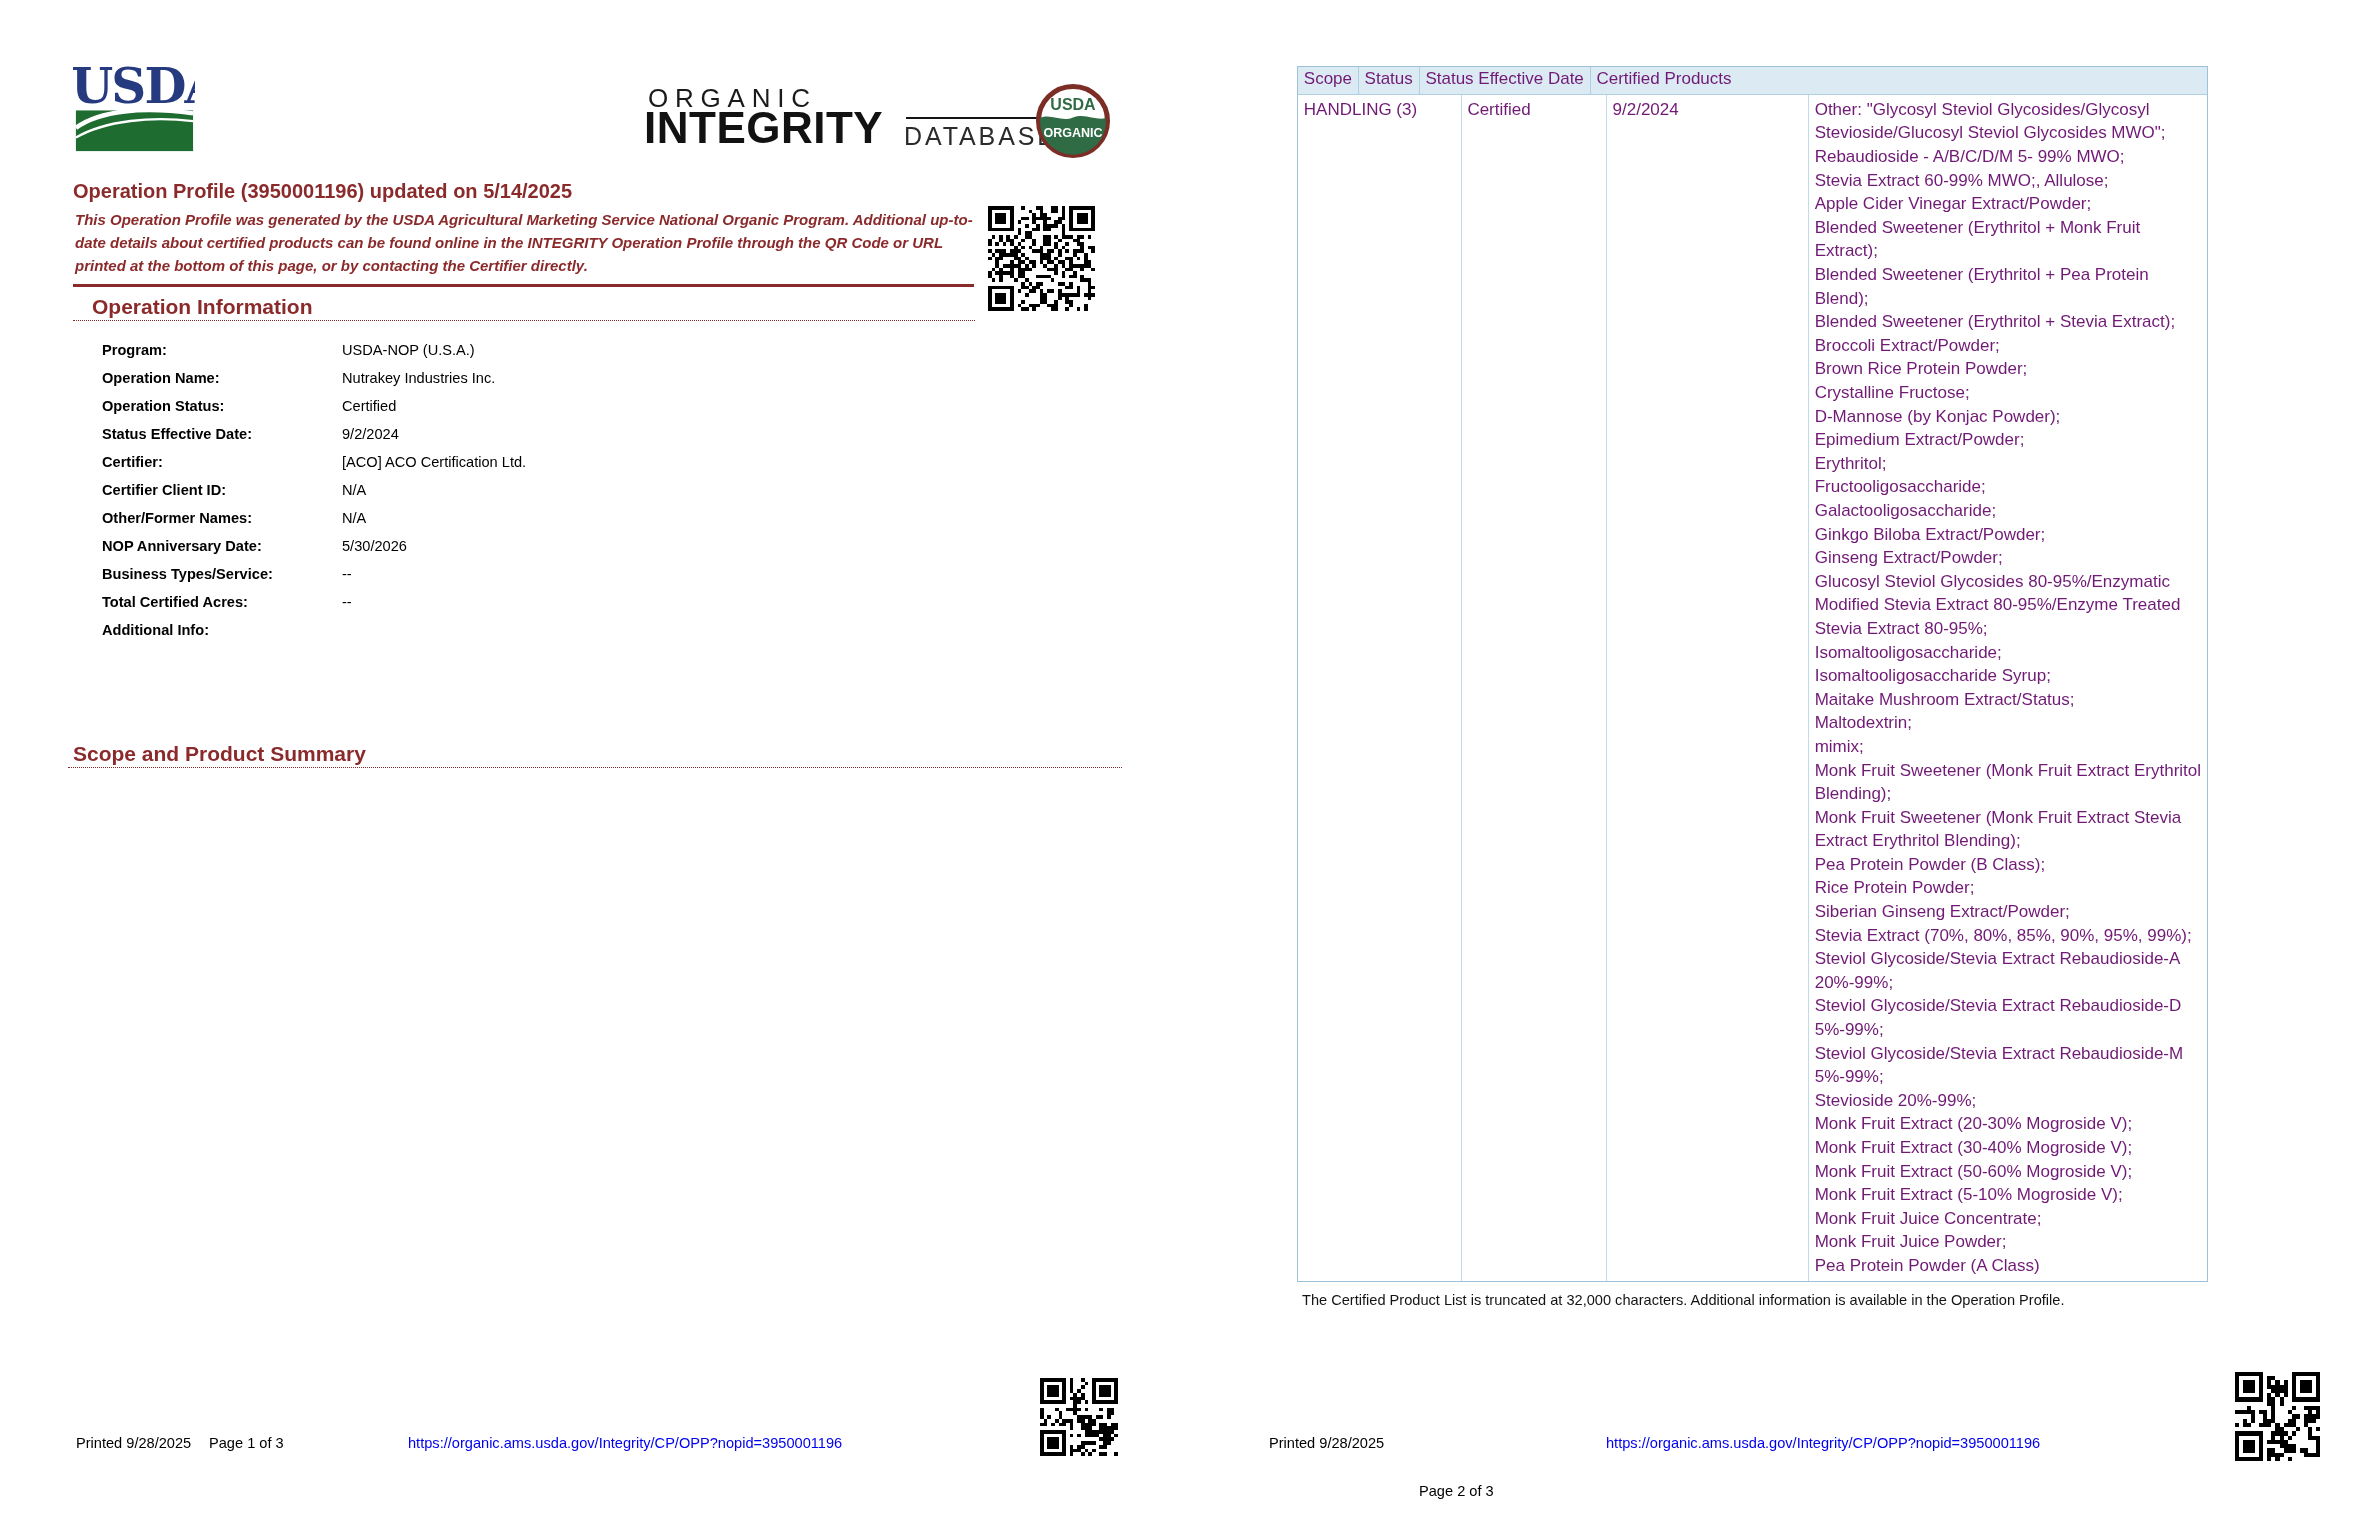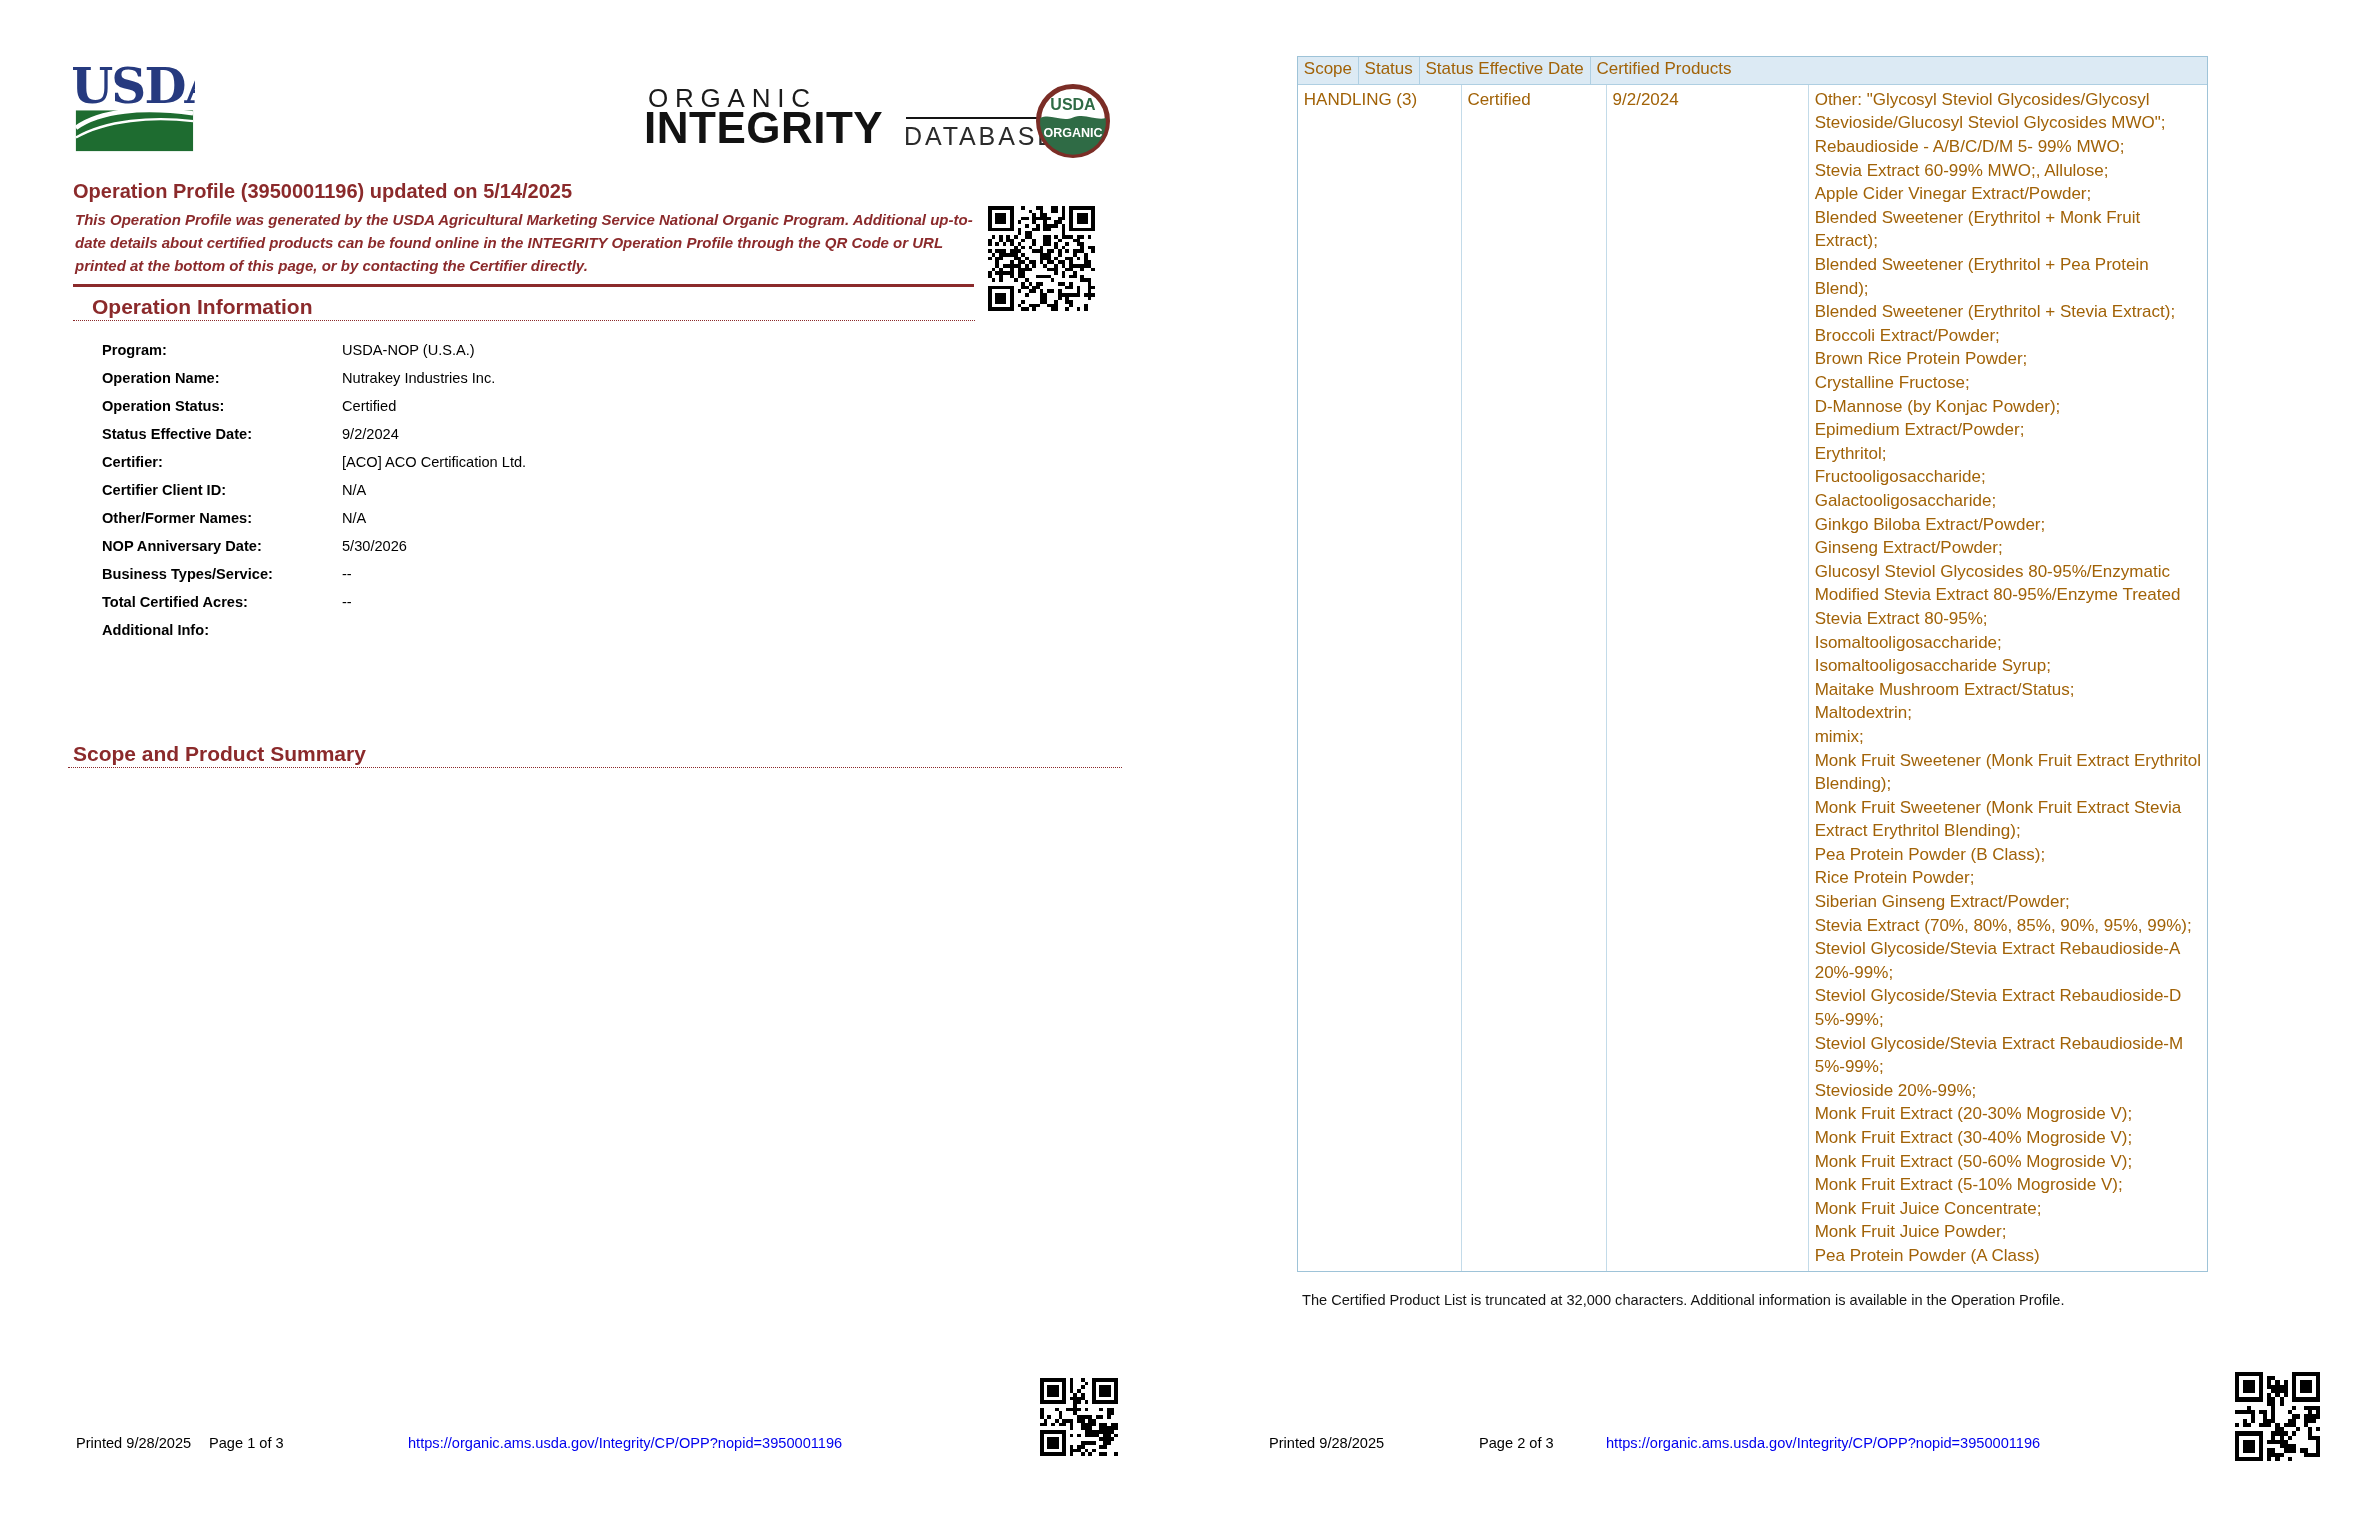--- a/index.html
+++ b/index.html
@@ -35,29 +35,29 @@
   .field-row { display:flex; height:28px; align-items:center; }
   .field-label { width:240px; font-weight:bold; font-size:14.6px; }
   .field-value { font-size:14.6px; }
 
   
   .footer-text { top:1435px; font-size:14.6px; }
   .f1-printed { left:76px; }
   .f1-page { left:209px; }
   .f1-url { left:408px; color:#0000EE; text-decoration:none; }
   .f2-printed { left:1269px; }
-  .f2-page { left:1479px; }
+  .f2-page { left:1419px;margin-top:48px; }
   .f2-url { left:1606px; color:#0000EE; text-decoration:none; }
   .qr-b1 { left:1040px; top:1378px; width:78px; height:78px; }
   .qr-b2 { left:2235px; top:1372px; width:85px; height:89px; }
 
   
   .scope-table {
-    left:1297px; top:56px; width:911px;
-    border:1px solid #9EC3D8; color:#a16207; font-size:17px;
+    left:1297px; top:66px; width:911px;
+    border:1px solid #9EC3D8; color:#701a75; font-size:17px;
     background:#fff;
   }
   .t-head { display:flex; background:#DCEAF4; border-bottom:1px solid #AFCFE2; }
   .t-hcell { padding:1.9px 5.8px 2.9px 5.8px; height:27px; border-right:1px solid #AFCFE2; }
   .t-hcell:last-child { border-right:none; }
   .t-row { display:flex; align-items:stretch; min-height:1185px; }
   .t-cell { padding:2.9px 5.8px 3.9px 5.8px; border-right:1px solid #C3DBE9; line-height:23.6px; }
   .t-cell:last-child { border-right:none; }
   .cw1 { width:185px; }
   .cw2 { width:164px; }

